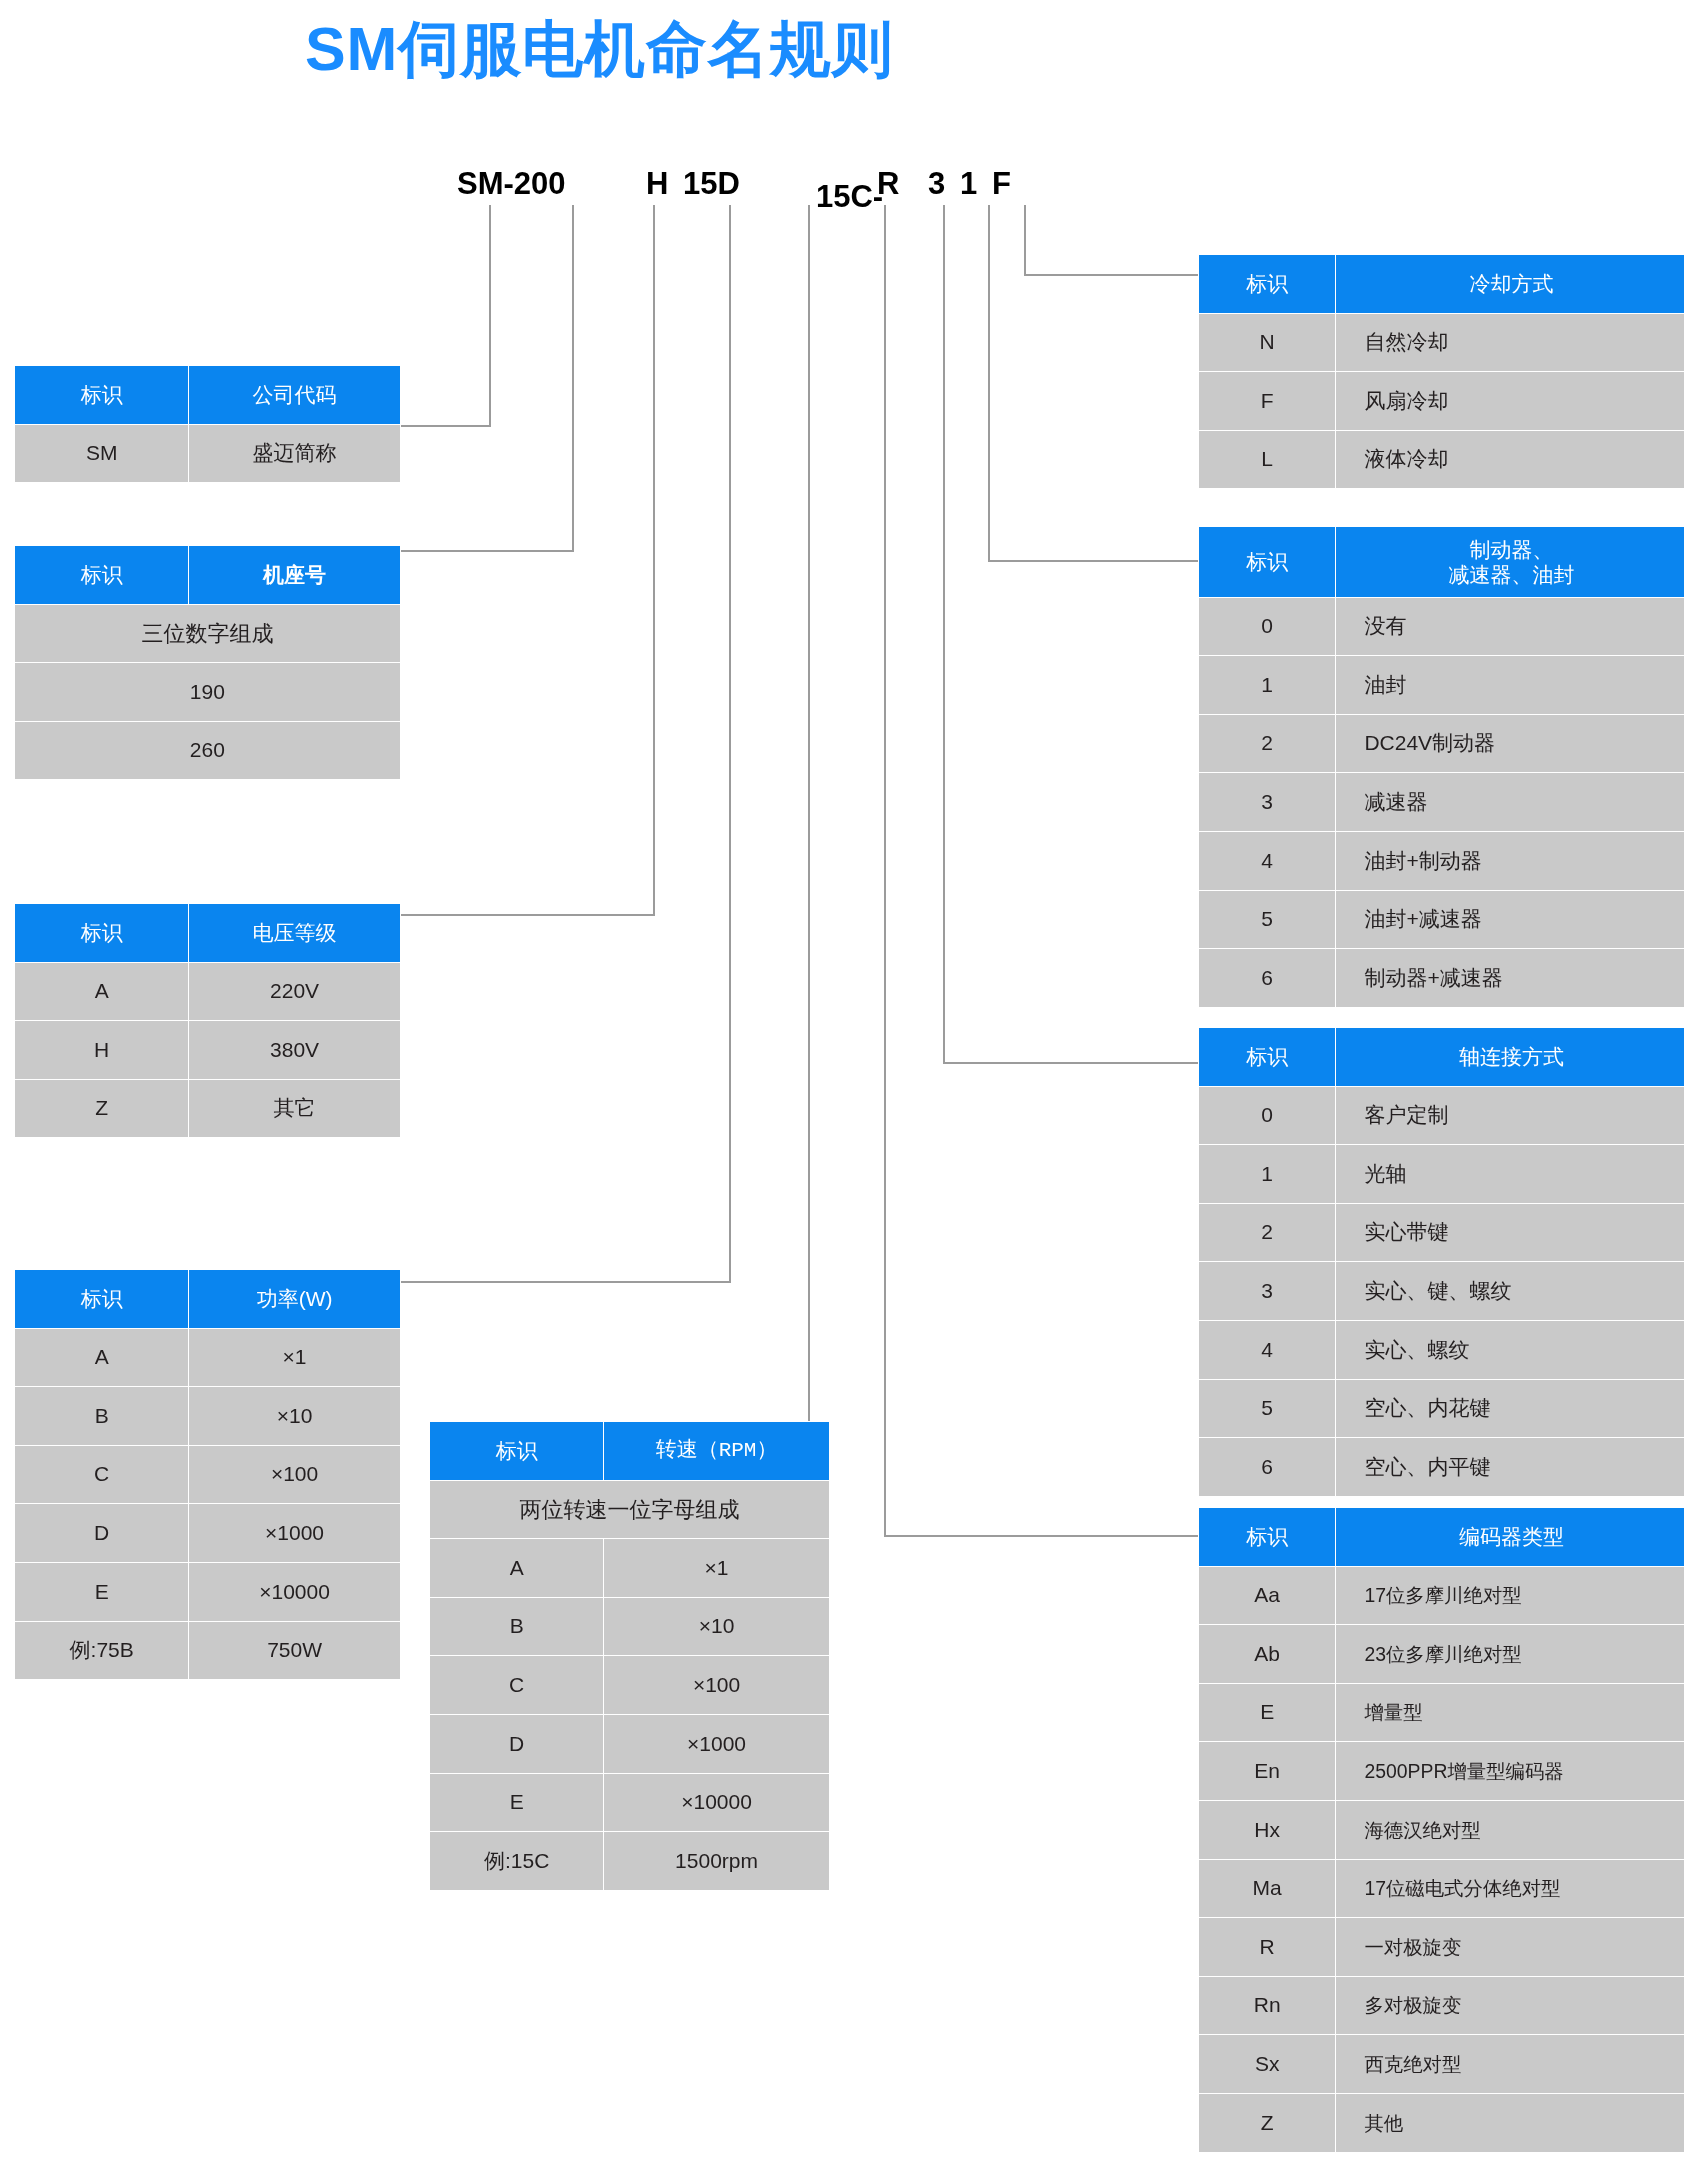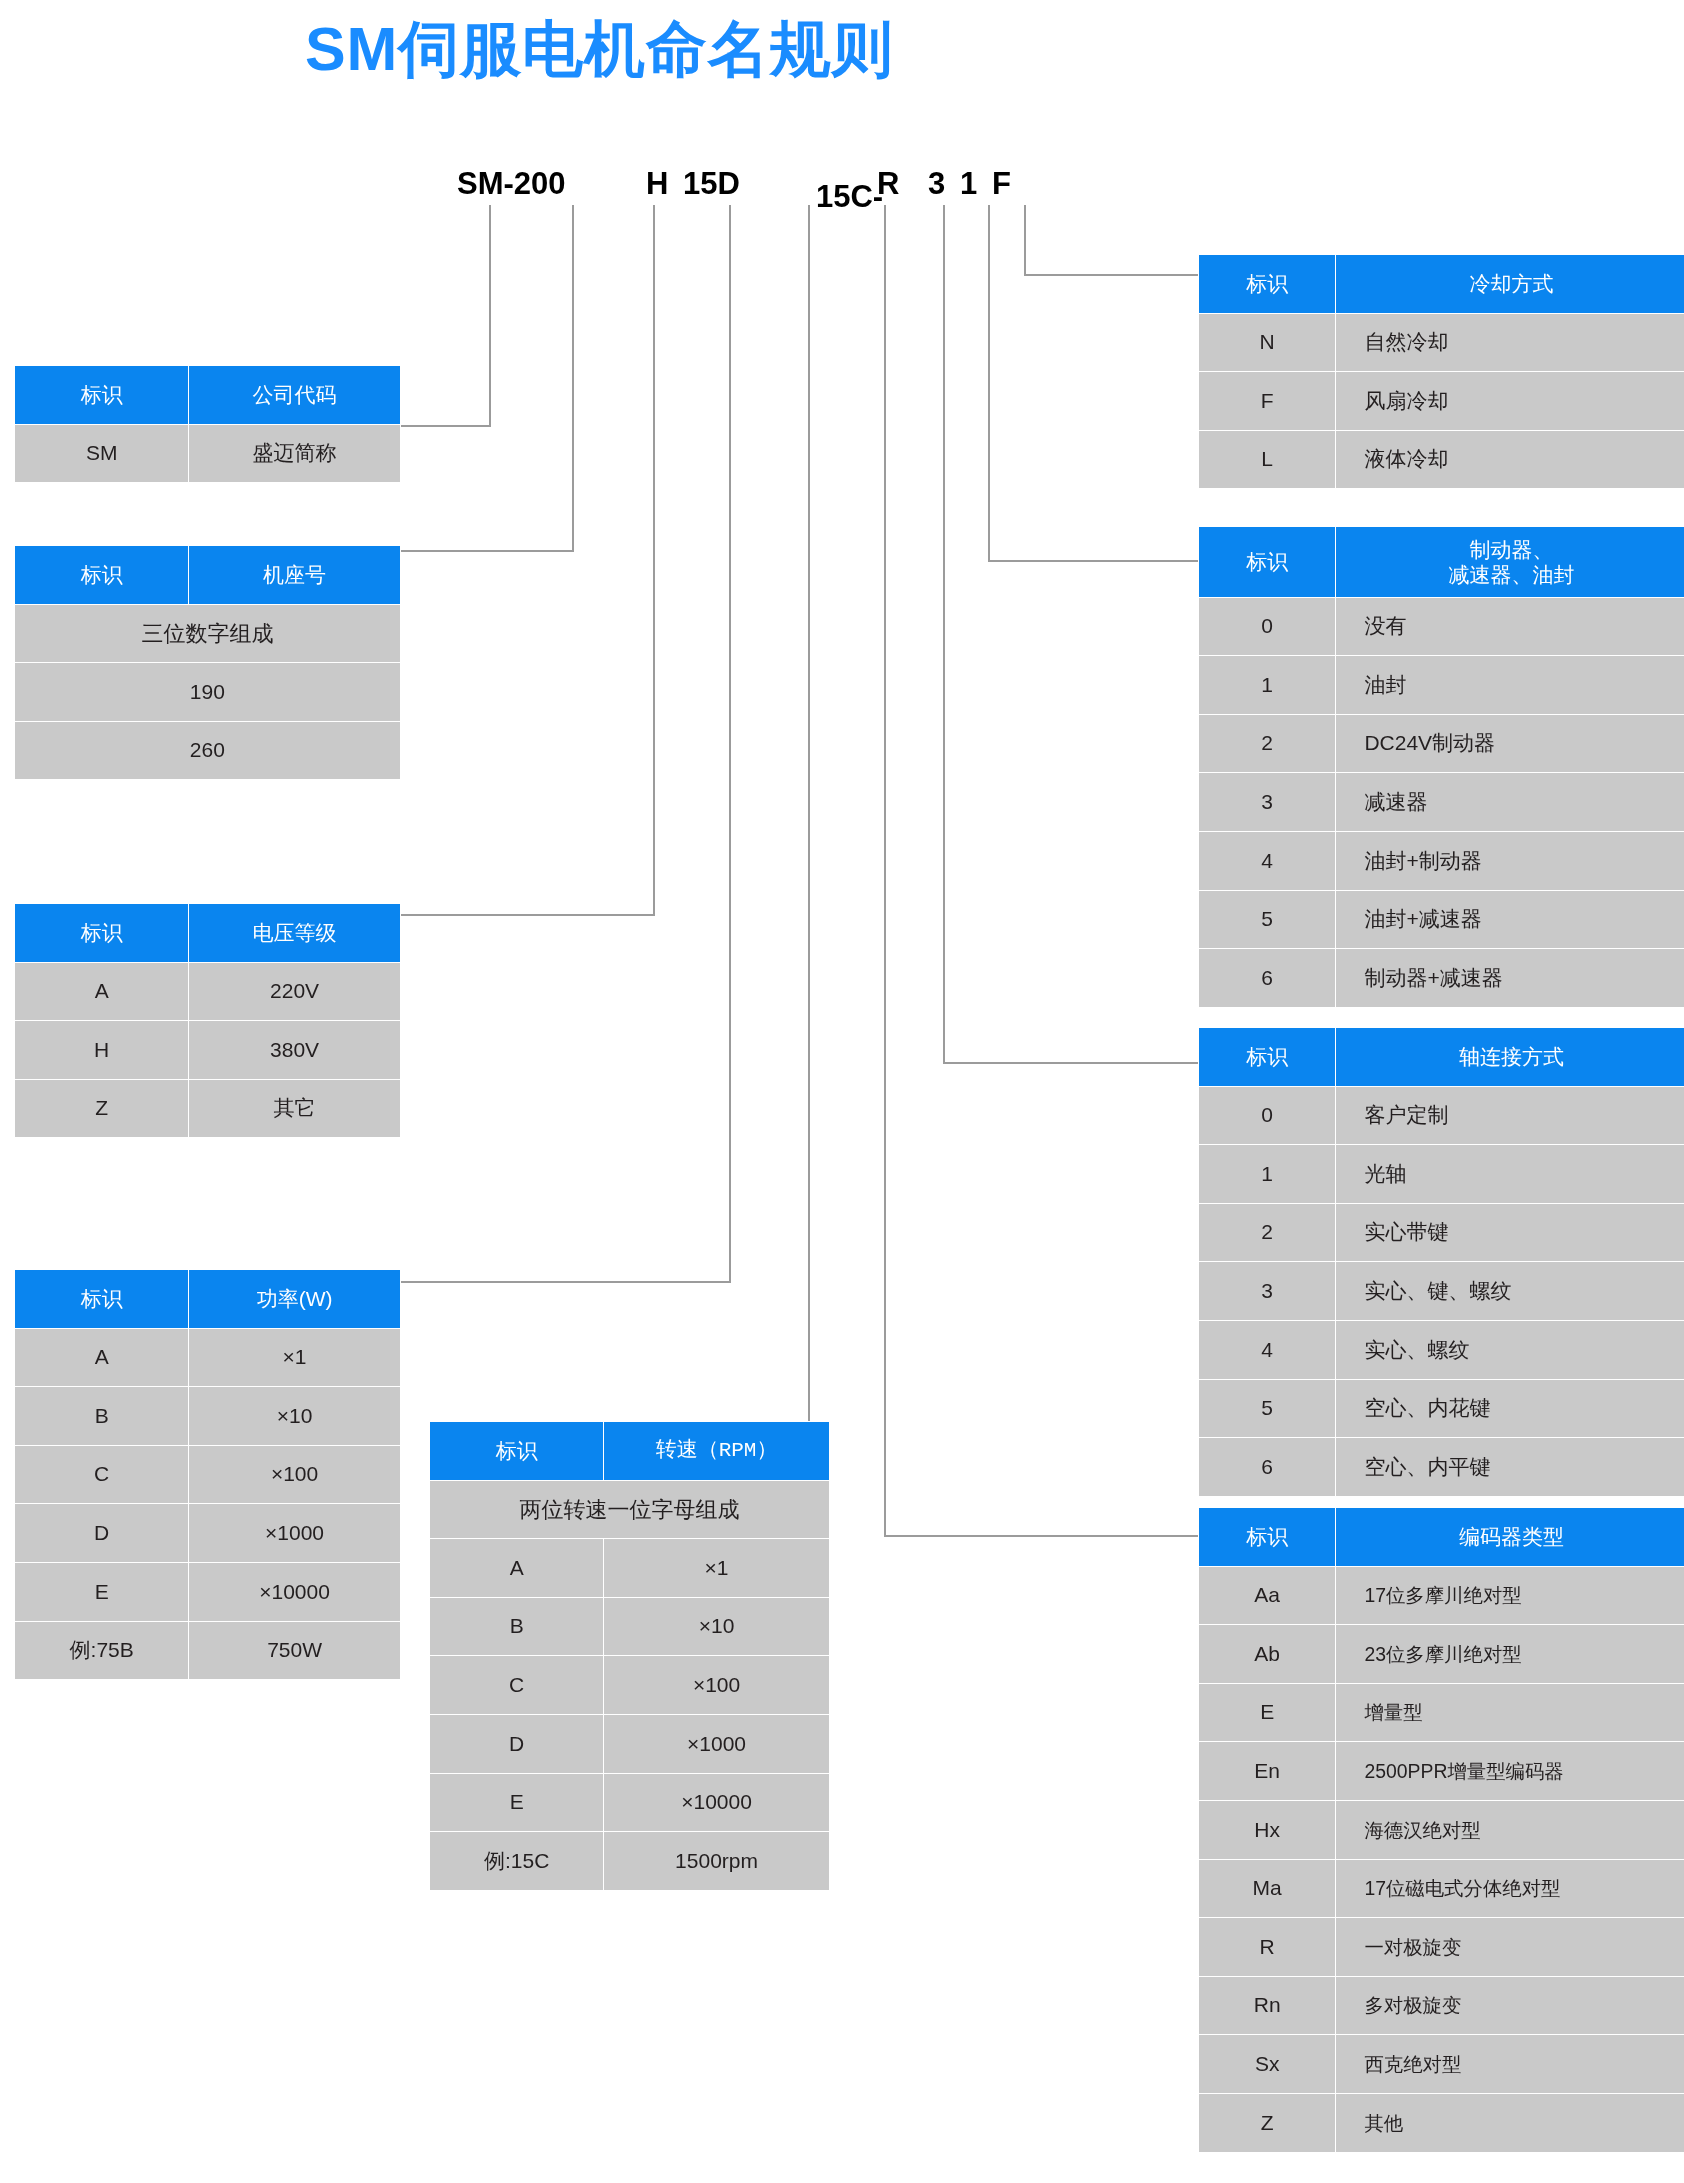--- a/index.html
+++ b/index.html
@@ -142,21 +142,21 @@
       <td>SM</td>
       <td>盛迈简称</td>
     </tr>
   </tbody>
     </table>
 
   <table class="tbl" style="left:14px; top:545px; width:369px;">
     <tbody>
         <tr>
       <td class="hd" style="width:166px;">标识</td>
-      <td class="hd" style="width:203px;">机座号</td>
+      <td class="hd" style="width:203px;font-weight:bold;">机座号</td>
     </tr>
     <tr>
       <td colspan="2" class="wide">三位数字组成</td>
     </tr>
     <tr>
       <td colspan="2">190</td>
     </tr>
     <tr>
       <td colspan="2">260</td>
     </tr>

